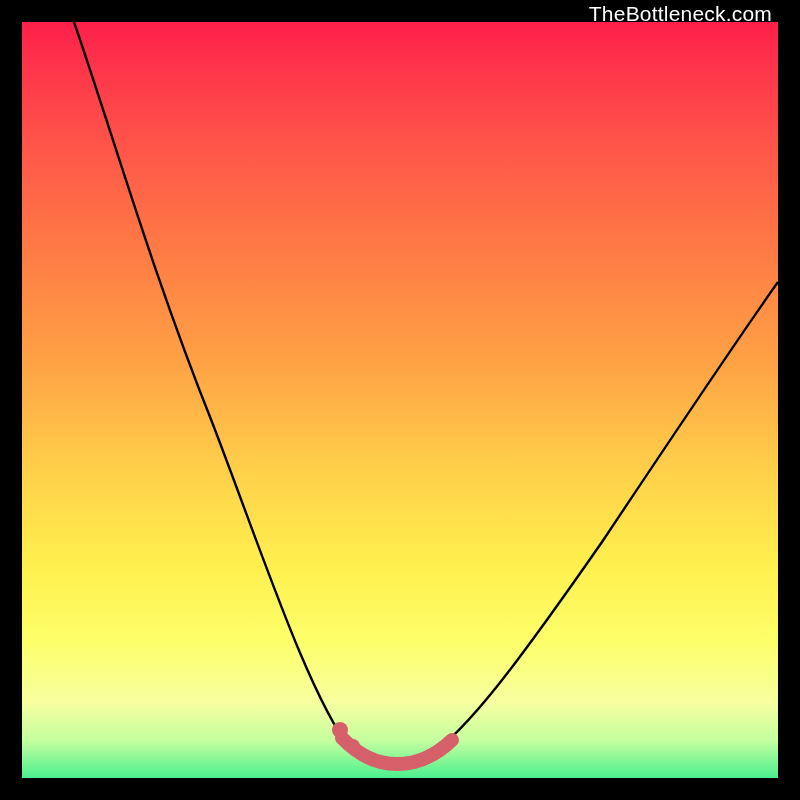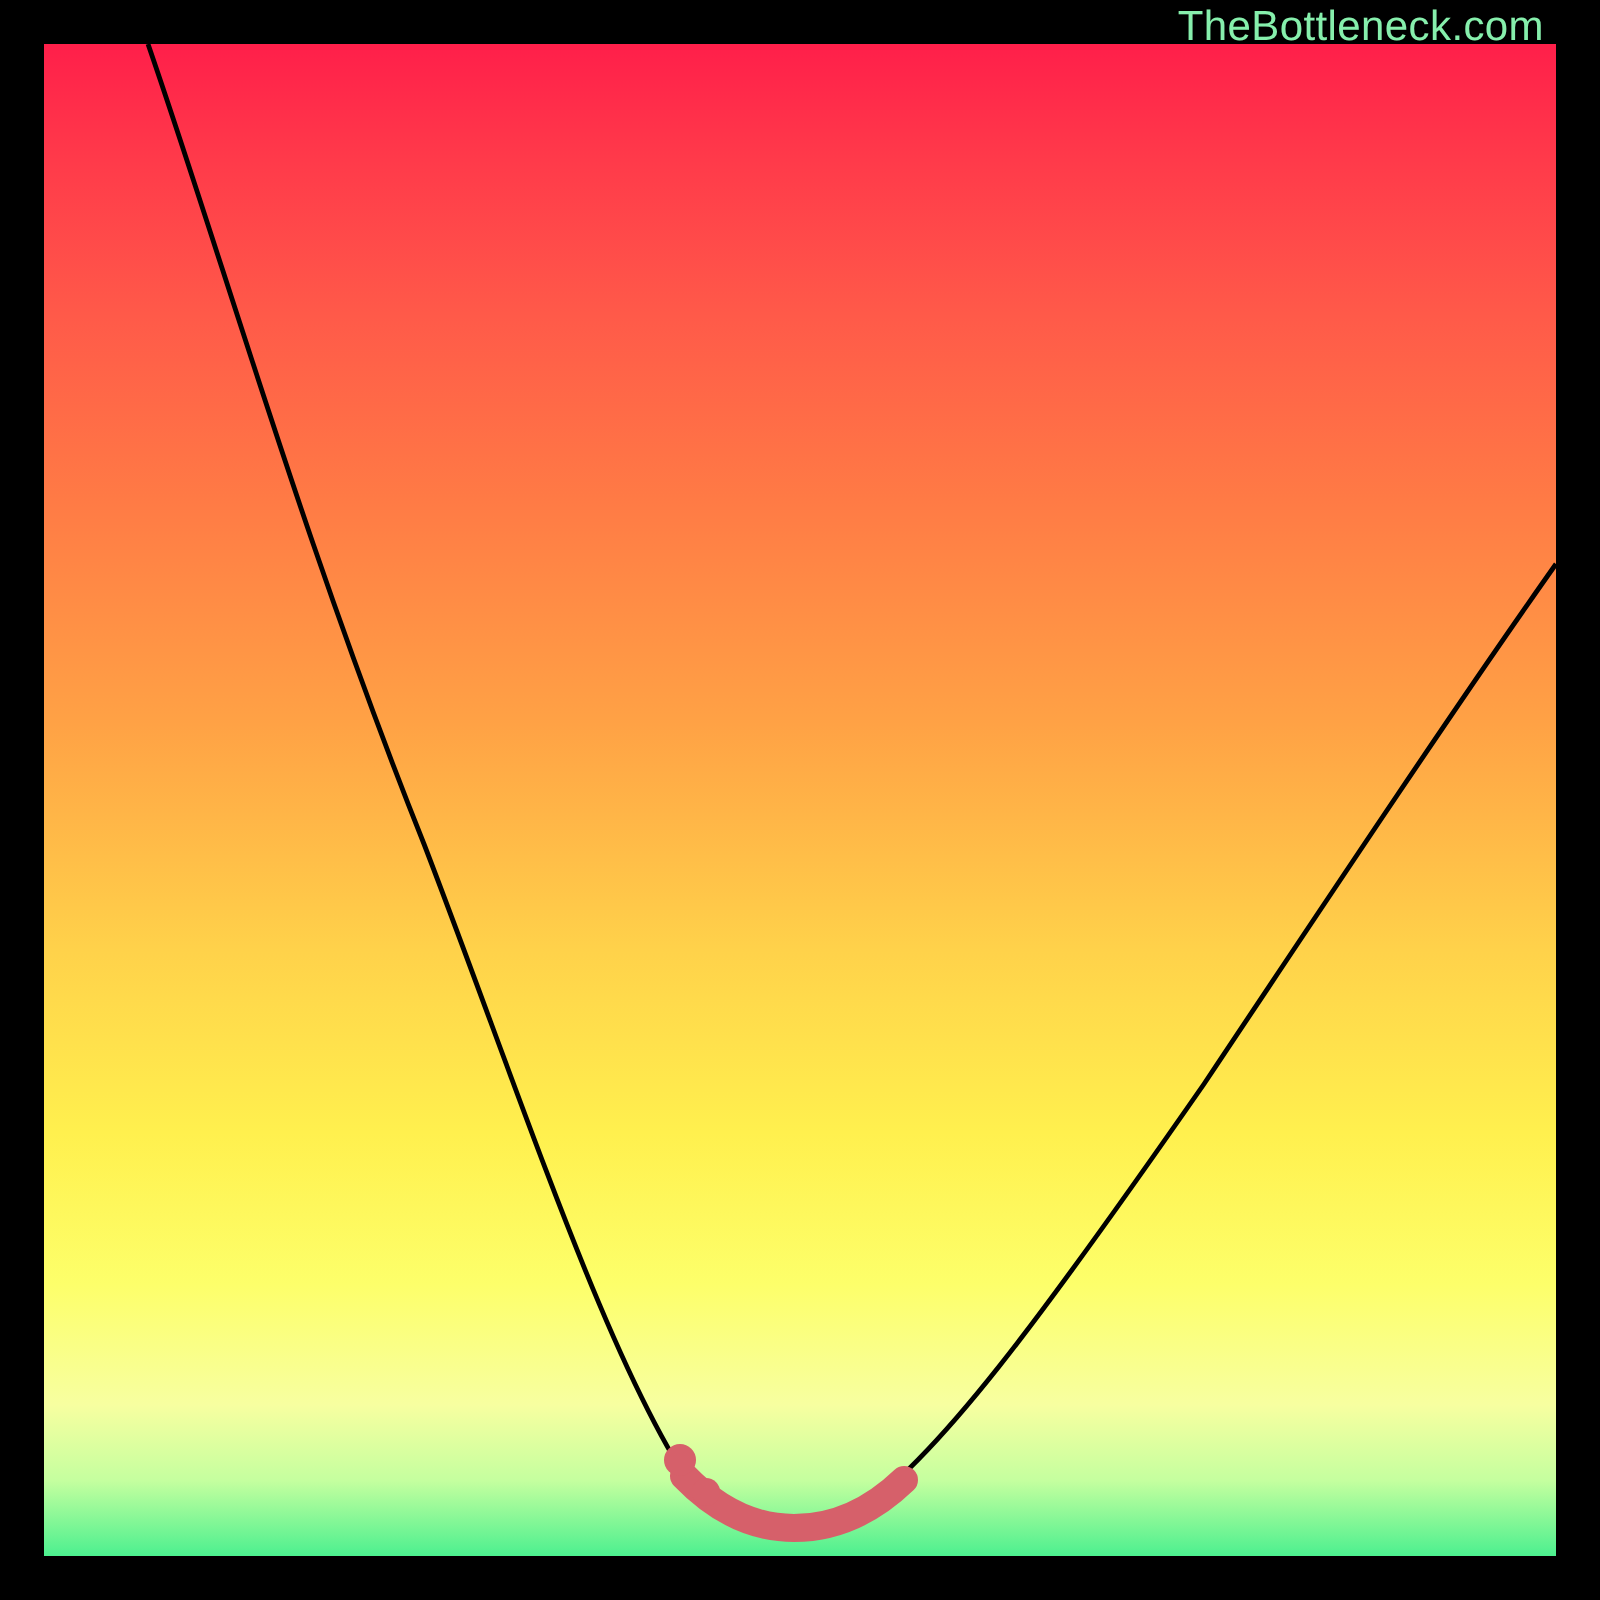--- a/index.html
+++ b/index.html
@@ -28,21 +28,21 @@
       #fdff6a 82%,
       #f7ffa0 90%,
       #c5ff9f 95%,
       #4cf08f 100%
     );
   }
   .watermark {
     position: absolute;
     top: 2px;
     right: 28px;
-    color: #86efac;
+    color: #ffffff;
     font-size: 21px;
     font-weight: 500;
     letter-spacing: 0.2px;
     user-select: none;
   }
   svg.curve {
     position: absolute;
     left: 0;
     top: 0;
     width: 756px;

